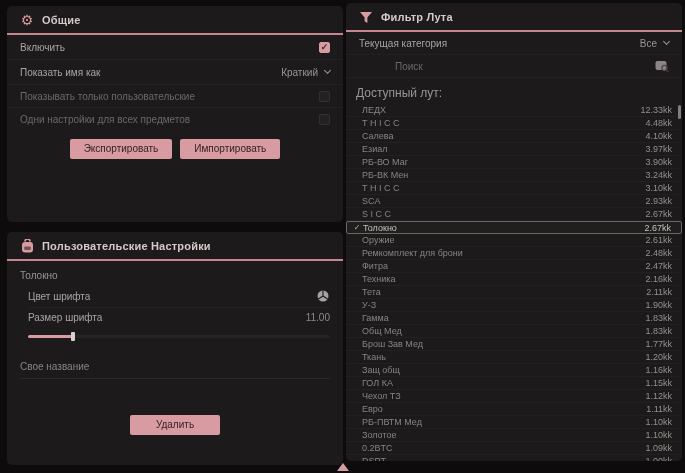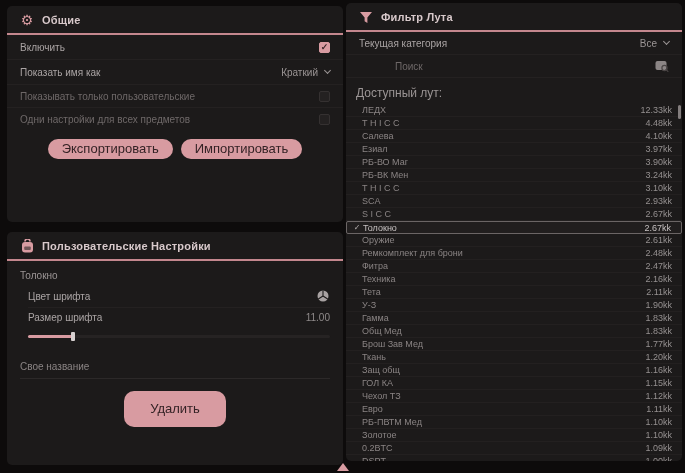--- a/index.html
+++ b/index.html
@@ -46,22 +46,22 @@
     display:flex; align-items:center; justify-content:center;
     font-size:9px; color:transparent;
   }
   .checkbox.on { background:#d89ba1; border-color:#d89ba1; color:#3a2427; font-weight:bold; }
 
   .select { display:flex; align-items:center; gap:7px; font-size:10px; color:#9b9595; cursor:default; }
   .chev { width:5px; height:5px; border-right:1.5px solid #9b9595; border-bottom:1.5px solid #9b9595; transform:rotate(45deg); margin-top:-3px; }
 
   .btn {
     background:#d89ba1; color:#342225;
-    font-size:13px; font-family:inherit;
-    border:none; border-radius:10px;
+    font-size:10px; font-family:inherit;
+    border:none; border-radius:2px;
     padding:4px 14px; line-height:12px;
   }
   .btn-row { display:flex; justify-content:center; gap:8px; align-items:center; }
 
   
   .group-label { font-size:10px; color:#9b9595; padding:9px 13px 4px 13px; }
   .indent-row {
     display:flex; align-items:center; justify-content:space-between;
     margin:0 13px 0 21px; padding:4px 0;
     border-bottom:1px solid #242121;
@@ -189,21 +189,21 @@
 
   <div class="slider-wrap">
     <span class="slider-track"></span>
     <span class="slider-fill" id="slider-fill" style="width: 15%;"></span>
     <span class="slider-thumb" id="slider-thumb" style="left: calc(15% - 2px);"></span>
   </div>
 
   <input class="name-input" placeholder="Свое название" style="">
 
   <div class="btn-row" style="margin-top:12px;">
-    <button class="btn" style="padding:12px 26px;">Удалить</button>
+    <button class="btn" style="padding:4px 26px;margin-top:24px;">Удалить</button>
   </div>
 </div>
 
 <div class="panel" id="panel-filter">
   <div class="panel-header">
     <span class="hicon">
       <svg width="14" height="13" viewBox="0 0 14 13">
         <path d="M1 1 h12 l-4.6 5.4 v5.6 l-2.8 -1.8 v-3.8 z" fill="#d89ba1"></path>
       </svg>
     </span>

